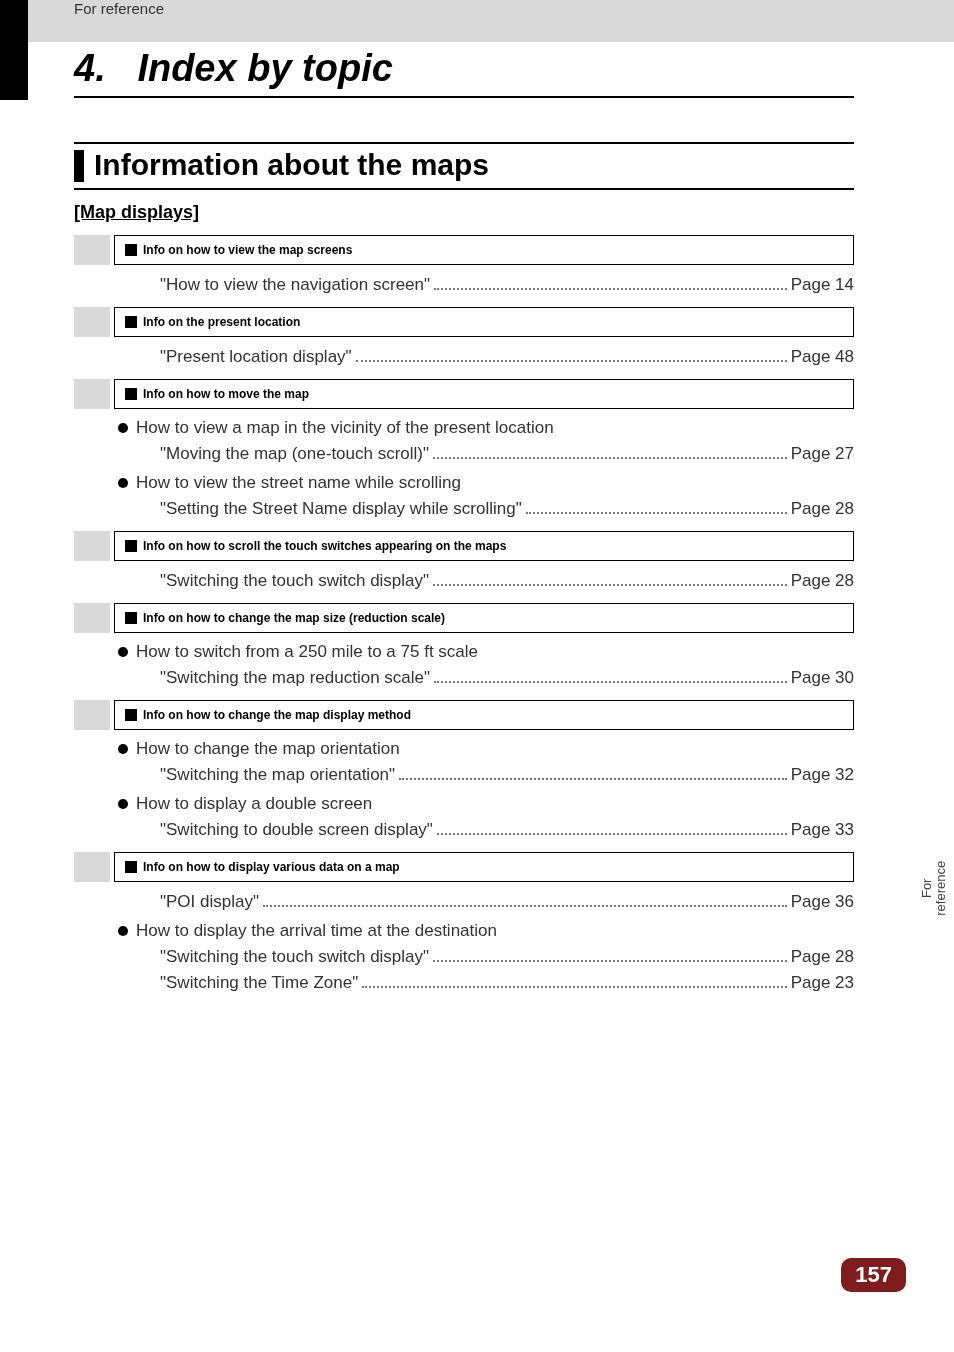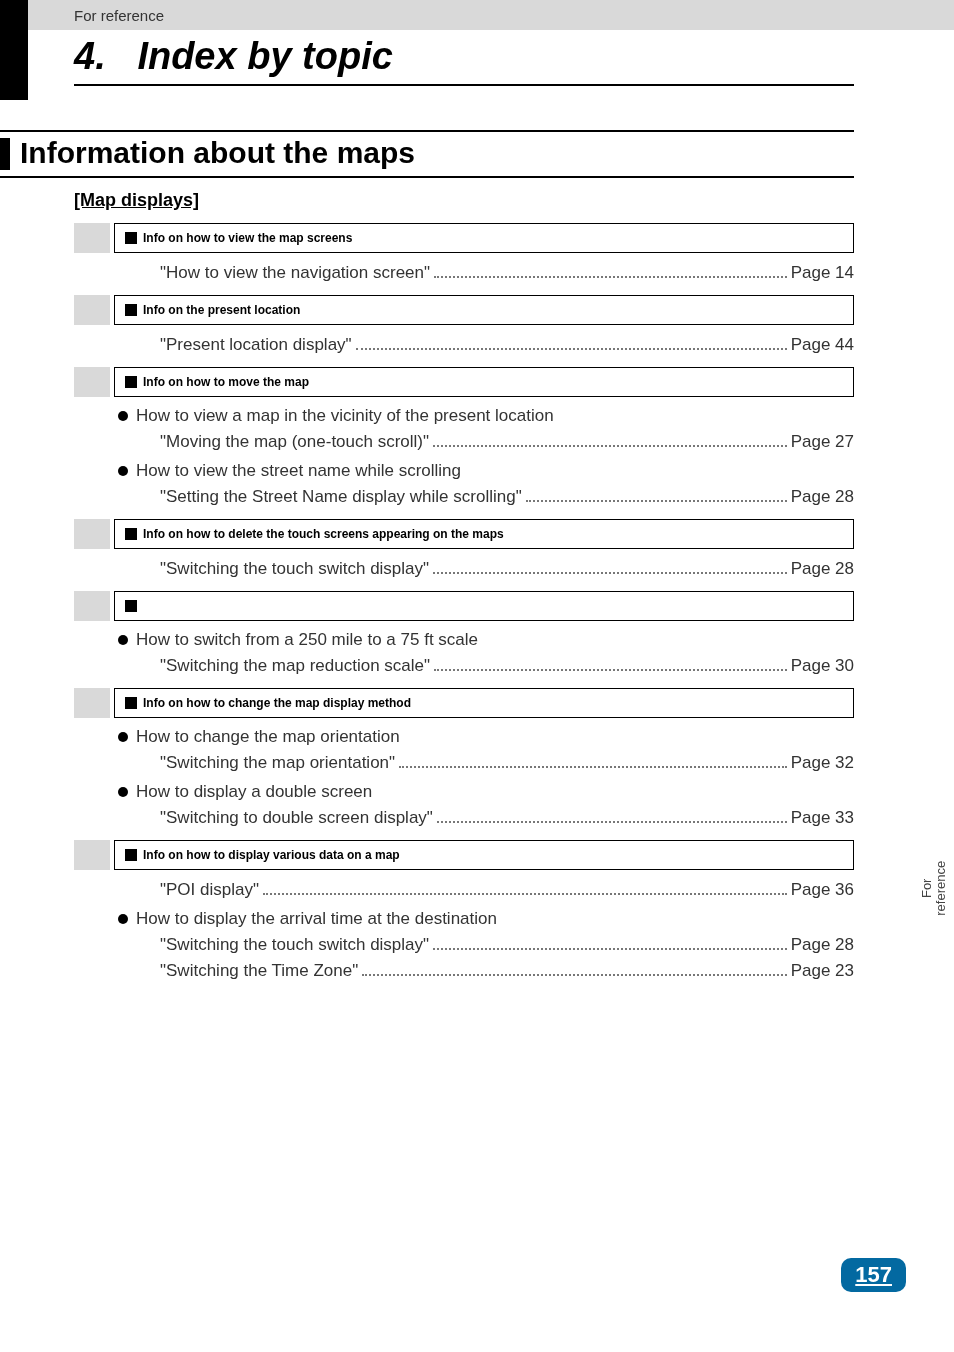--- a/index.html
+++ b/index.html
@@ -6,24 +6,23 @@
   body {
     width: 954px;
     height: 1352px;
     background: #fff;
     font-family: Arial, Helvetica, sans-serif;
     position: relative;
     color: #000;
   }
   .top-bar {
     position: relative;
-    height: 30px;
+    height: 42px;
     background: #d9d9d9;
     display: flex;
-    align-items: center;
   }
   .left-black-stub {
     position: absolute;
     left: 0;
     top: 0;
     width: 28px;
     height: 100px;
     background: #000;
   }
   .header-label {
@@ -38,20 +37,21 @@
     margin-left: 74px;
     margin-top: 5px;
   }
   .chapter-underline {
     border-bottom: 2px solid #000;
     margin-left: 74px;
     margin-right: 100px;
     margin-top: 6px;
   }
   .section-bar {
+    margin-left: 74px;
     margin-right: 100px;
     margin-top: 44px;
     border-top: 2px solid #000;
     border-bottom: 2px solid #000;
     padding: 4px 0 6px 0;
     position: relative;
   }
   .section-bar .tick {
     position: absolute;
     left: 0;
@@ -149,27 +149,26 @@
     font-size: 13px;
     color: #444;
     white-space: nowrap;
     text-align: center;
     line-height: 1.1;
   }
   .page-num-box {
     position: absolute;
     right: 48px;
     bottom: 60px;
-    background: #0369a1;
+    background: #7f1d1d;
     color: #fff;
     font-size: 22px;
     font-weight: bold;
     padding: 4px 14px;
     border-radius: 10px;
-    text-decoration: underline;
   }
   .plain-row {
     margin-top: 4px;
     margin-left: 18px;
   }
 </style>
 </head>
 <body>
 
 <div class="top-bar">
@@ -210,21 +209,21 @@
       <div class="gray-box"></div>
       <div class="title-box">
         <span class="sq"></span>
         <span>Info on the present location</span>
       </div>
     </div>
     <div class="body-area">
       <div class="ref-row">
         <span class="ref-label">"Present location display"</span>
         <span class="dots"></span>
-        <span class="page-ref">Page 44</span>
+        <span class="page-ref">Page 48</span>
       </div>
     </div>
     <div class="entry-wrap">
       <div class="gray-box"></div>
       <div class="title-box">
         <span class="sq"></span>
         <span>Info on how to move the map</span>
       </div>
     </div>
     <div class="body-area">
@@ -244,34 +243,35 @@
       <div class="ref-row">
         <span class="ref-label">"Setting the Street Name display while scrolling"</span>
         <span class="dots"></span>
         <span class="page-ref">Page 28</span>
       </div>
     </div>
     <div class="entry-wrap">
       <div class="gray-box"></div>
       <div class="title-box">
         <span class="sq"></span>
-        <span>Info on how to delete the touch screens appearing on the maps</span>
+        <span>Info on how to scroll the touch switches appearing on the maps</span>
       </div>
     </div>
     <div class="body-area">
       <div class="ref-row">
         <span class="ref-label">"Switching the touch switch display"</span>
         <span class="dots"></span>
         <span class="page-ref">Page 28</span>
       </div>
     </div>
     <div class="entry-wrap">
       <div class="gray-box"></div>
       <div class="title-box">
         <span class="sq"></span>
+        <span>Info on how to change the map size (reduction scale)</span>
       </div>
     </div>
     <div class="body-area">
       <div class="bullet-row">
         <span class="dot"></span>
         <span>How to switch from a 250 mile to a 75 ft scale</span>
       </div>
       <div class="ref-row">
         <span class="ref-label">"Switching the map reduction scale"</span>
         <span class="dots"></span>

